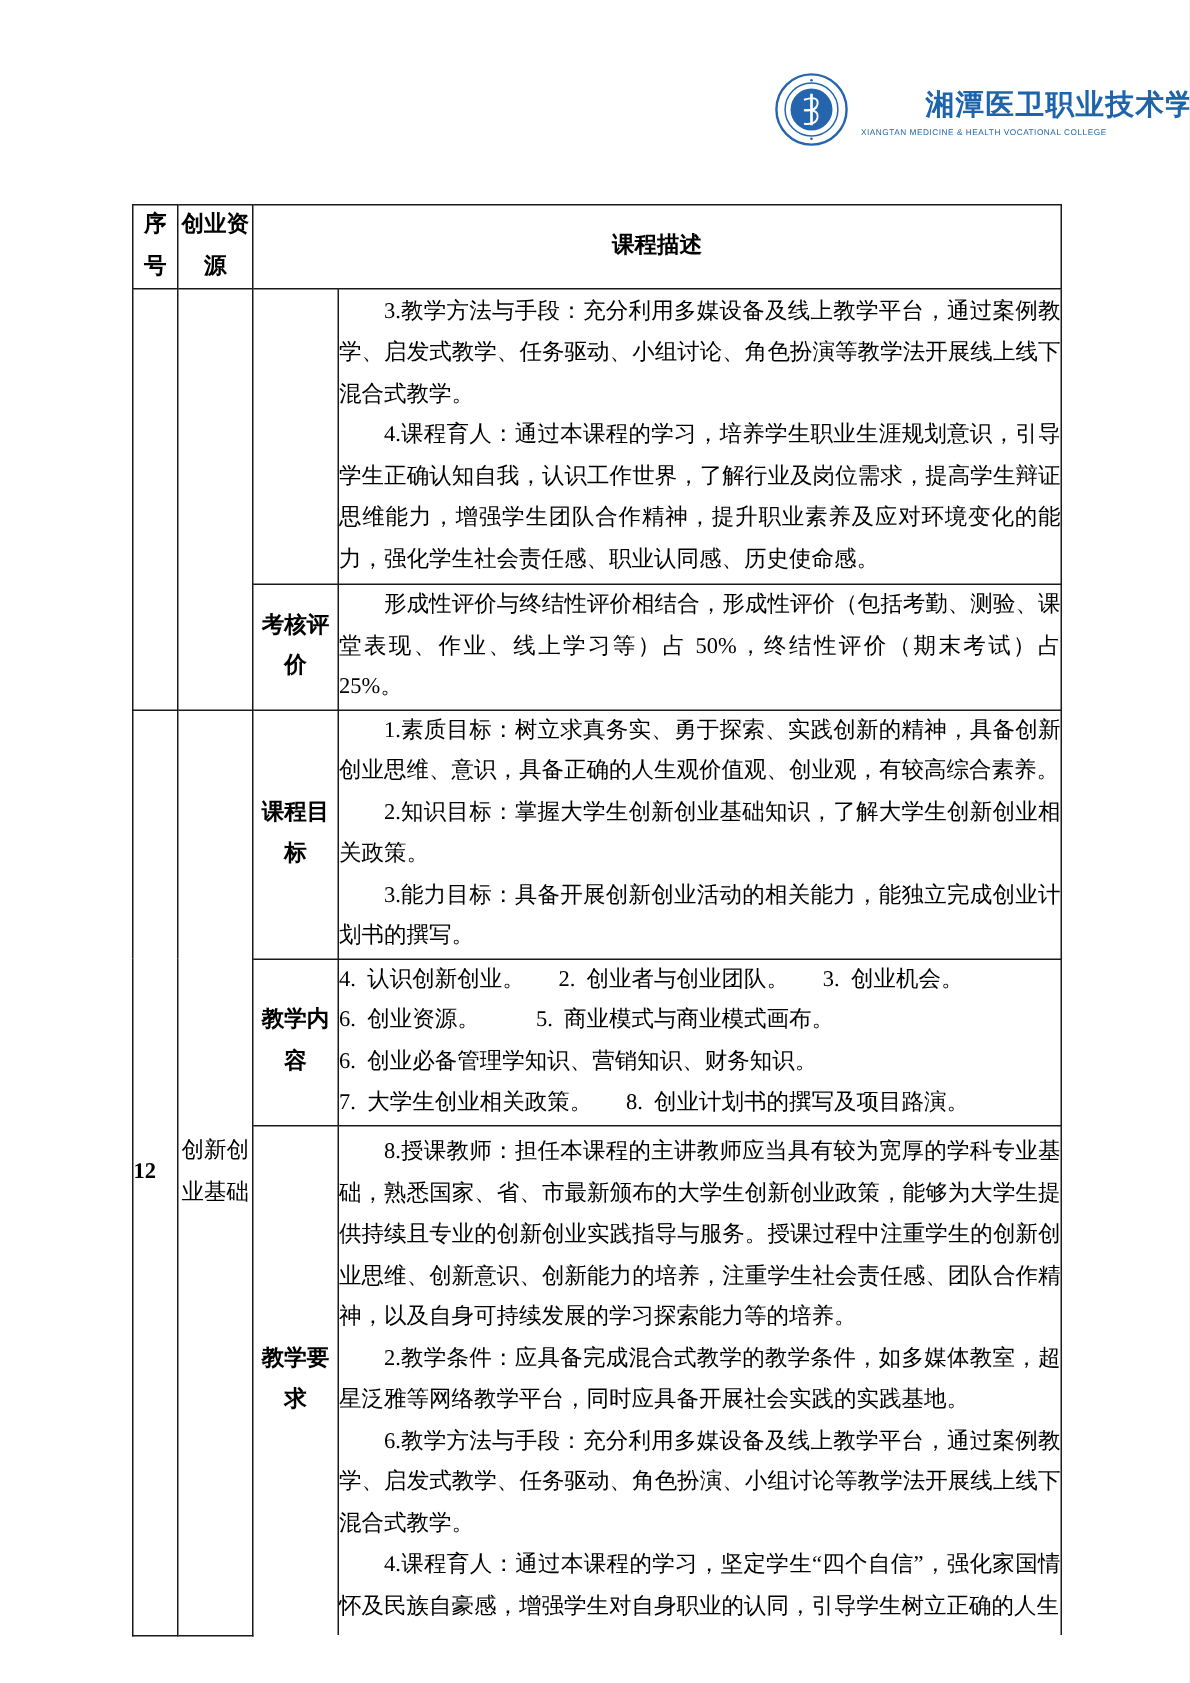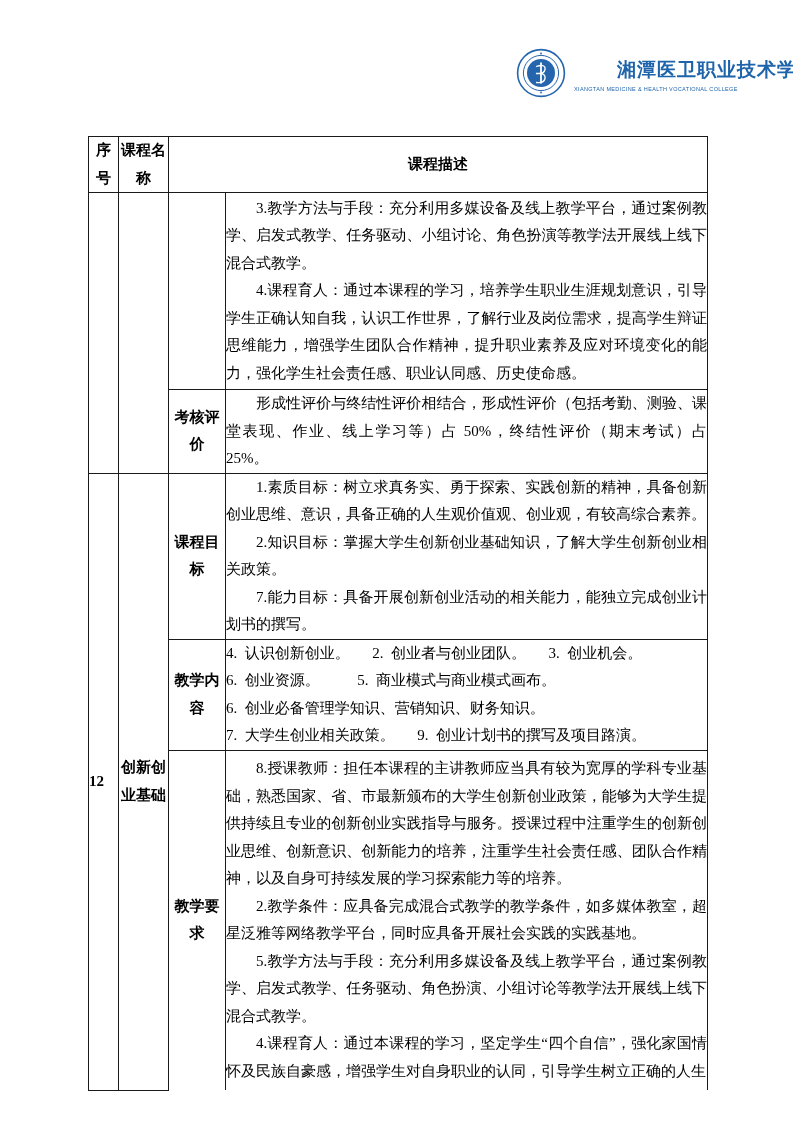--- a/index.html
+++ b/index.html
@@ -35,21 +35,21 @@
   table.doc td {
     border: 1px solid #1a1a1a;
     font-size: 15px; line-height: 27.5px;
     vertical-align: middle;
     padding: 0;
     overflow: hidden;
   }
   td.hdr  { font-weight: bold; text-align: center; padding: 2px; }
   td.lbl  { font-weight: bold; text-align: center; padding: 0 12px; word-break: break-all; }
   td.serial { font-weight: bold; padding: 0 1px; word-break: break-all; }
-  td.cname  { font-weight: bold; text-align: center; padding: 0 8px; word-break: break-all; }
+  td.cname  { font-weight: normal; text-align: center; padding: 0 8px; word-break: break-all; }
   td.content { vertical-align: top; padding: 3px 9px 3px 9px; text-align: justify; }
   td.content p { margin: 0; text-indent: 2em; }
   td.content p.line { text-indent: 0; text-align: left; white-space: pre-wrap; }
 
   tr.rh { height: 48px; }
   tr.r1 { height: 197px; }
   tr.r2 { height: 54px; }
   tr.r3 { height: 166px; }
   tr.r4 { height: 111px; }
   tr.r5 { height: 340px; }
@@ -83,21 +83,21 @@
     <colgroup>
       <col style="width:30px">
         <col style="width:50px">
         <col style="width:57px">
         <col style="width:482px">
     </colgroup>
 
     <tbody>
         <tr class="rh">
       <td class="hdr">序号</td>
-      <td class="hdr">课程名称</td>
+      <td class="hdr">创业资源</td>
       <td class="hdr" colspan="2">课程描述</td>
     </tr>
 
     <tr class="r1">
       <td class="serial" rowspan="2"></td>
       <td class="cname" rowspan="2"></td>
       <td class="lbl"></td>
       <td class="content">
         <p>3.教学方法与手段：充分利用多媒设备及线上教学平台，通过案例教学、启发式教学、任务驱动、小组讨论、角色扮演等教学法开展线上线下混合式教学。</p>
         <p>4.课程育人：通过本课程的学习，培养学生职业生涯规划意识，引导学生正确认知自我，认识工作世界，了解行业及岗位需求，提高学生辩证思维能力，增强学生团队合作精神，提升职业素养及应对环境变化的能力，强化学生社会责任感、职业认同感、历史使命感。</p>
@@ -110,37 +110,37 @@
       </td>
     </tr>
 
     <tr class="r3">
       <td class="serial no-bb" rowspan="3">12</td>
       <td class="cname no-bb" rowspan="3">创新创业基础</td>
       <td class="lbl">课程目标</td>
       <td class="content">
         <p>1.素质目标：树立求真务实、勇于探索、实践创新的精神，具备创新创业思维、意识，具备正确的人生观价值观、创业观，有较高综合素养。</p>
         <p>2.知识目标：掌握大学生创新创业基础知识，了解大学生创新创业相关政策。</p>
-        <p>7.能力目标：具备开展创新创业活动的相关能力，能独立完成创业计划书的撰写。</p>
+        <p>3.能力目标：具备开展创新创业活动的相关能力，能独立完成创业计划书的撰写。</p>
       </td>
     </tr>
     <tr class="r4">
       <td class="lbl">教学内容</td>
       <td class="content">
         <p class="line">4.  认识创新创业。      2.  创业者与创业团队。      3.  创业机会。</p>
         <p class="line">6.  创业资源。          5.  商业模式与商业模式画布。</p>
         <p class="line">6.  创业必备管理学知识、营销知识、财务知识。</p>
-        <p class="line">7.  大学生创业相关政策。      9.  创业计划书的撰写及项目路演。</p>
+        <p class="line">7.  大学生创业相关政策。      8.  创业计划书的撰写及项目路演。</p>
       </td>
     </tr>
     <tr class="r5">
       <td class="lbl">教学要求</td>
       <td class="content">
         <p>8.授课教师：担任本课程的主讲教师应当具有较为宽厚的学科专业基础，熟悉国家、省、市最新颁布的大学生创新创业政策，能够为大学生提供持续且专业的创新创业实践指导与服务。授课过程中注重学生的创新创业思维、创新意识、创新能力的培养，注重学生社会责任感、团队合作精神，以及自身可持续发展的学习探索能力等的培养。</p>
         <p>2.教学条件：应具备完成混合式教学的教学条件，如多媒体教室，超星泛雅等网络教学平台，同时应具备开展社会实践的实践基地。</p>
-        <p>5.教学方法与手段：充分利用多媒设备及线上教学平台，通过案例教学、启发式教学、任务驱动、角色扮演、小组讨论等教学法开展线上线下混合式教学。</p>
+        <p>6.教学方法与手段：充分利用多媒设备及线上教学平台，通过案例教学、启发式教学、任务驱动、角色扮演、小组讨论等教学法开展线上线下混合式教学。</p>
         <p>4.课程育人：通过本课程的学习，坚定学生“四个自信”，强化家国情怀及民族自豪感，增强学生对自身职业的认同，引导学生树立正确的人生</p>
       </td>
     </tr>
   </tbody>
     </table>
 
 </div>
 
 </body></html>

